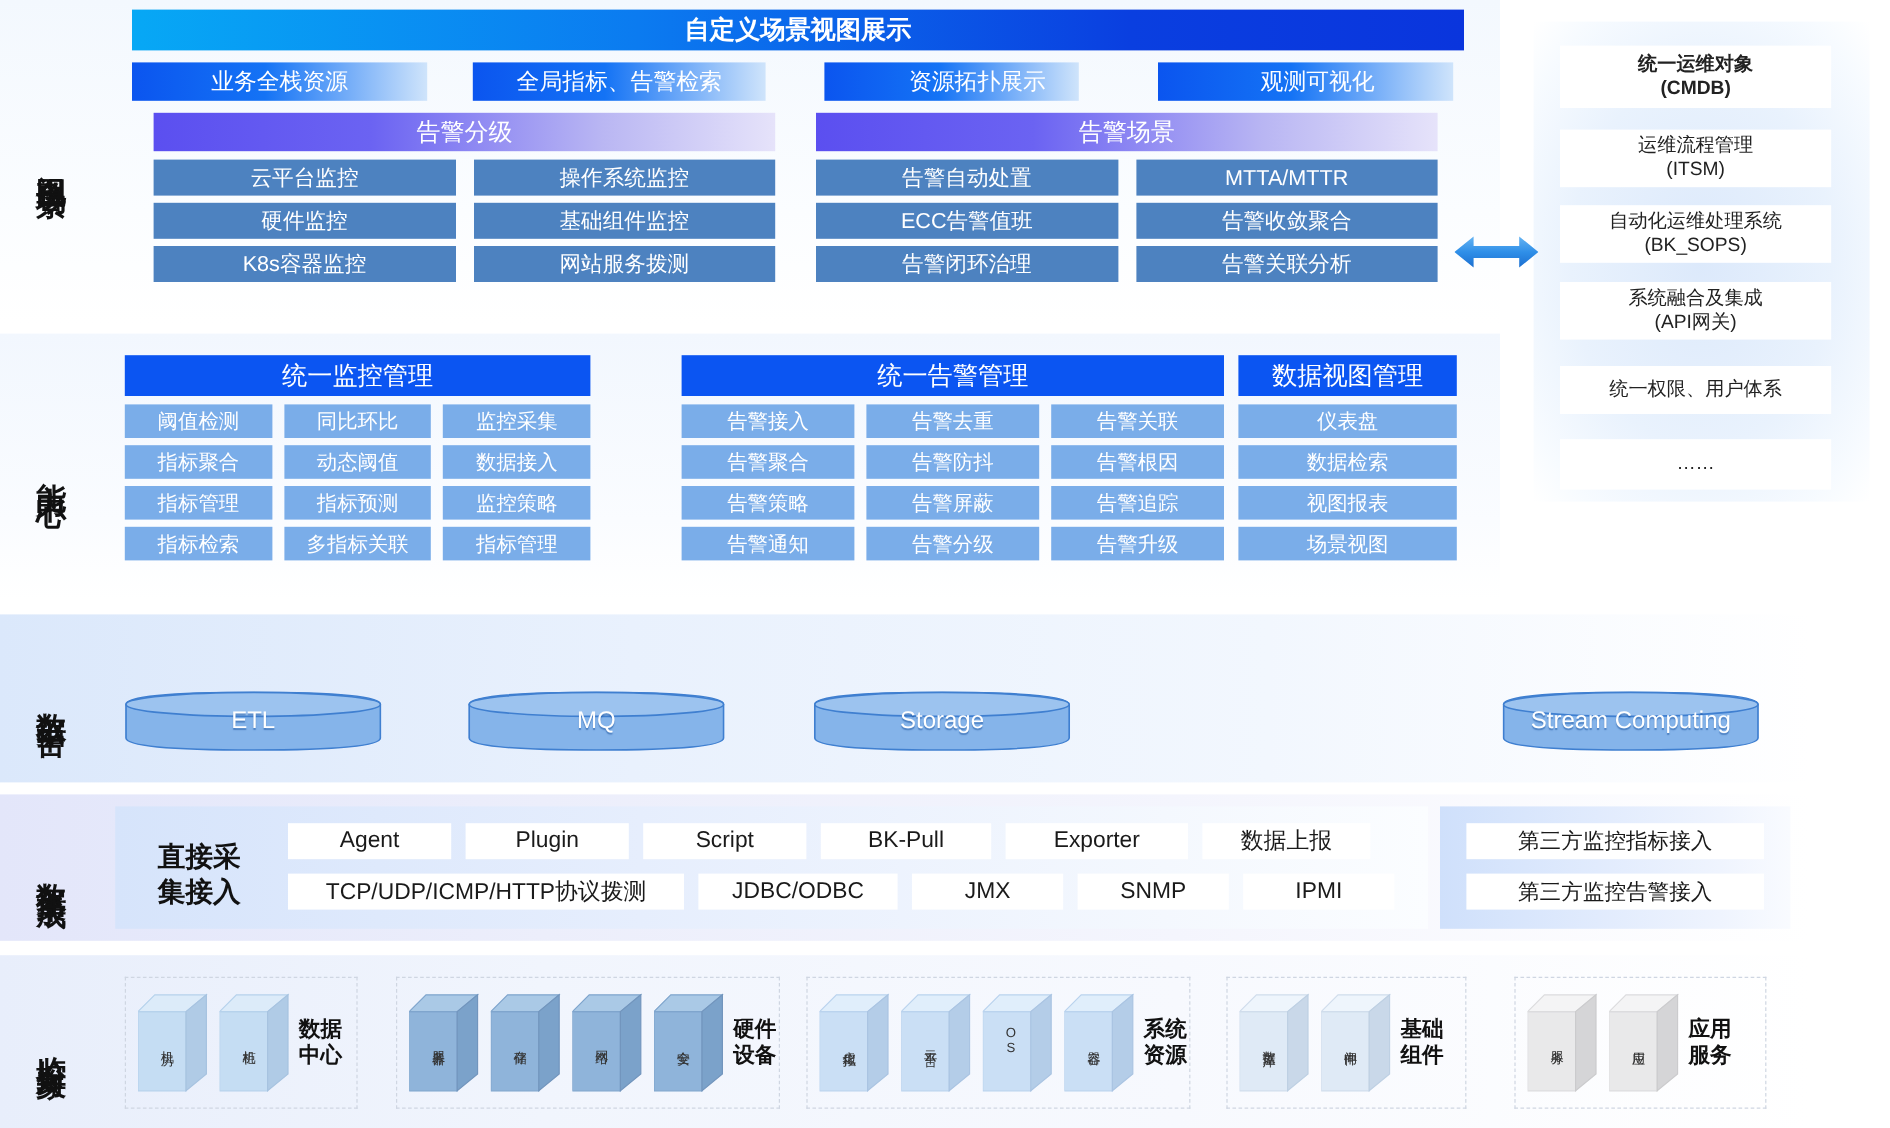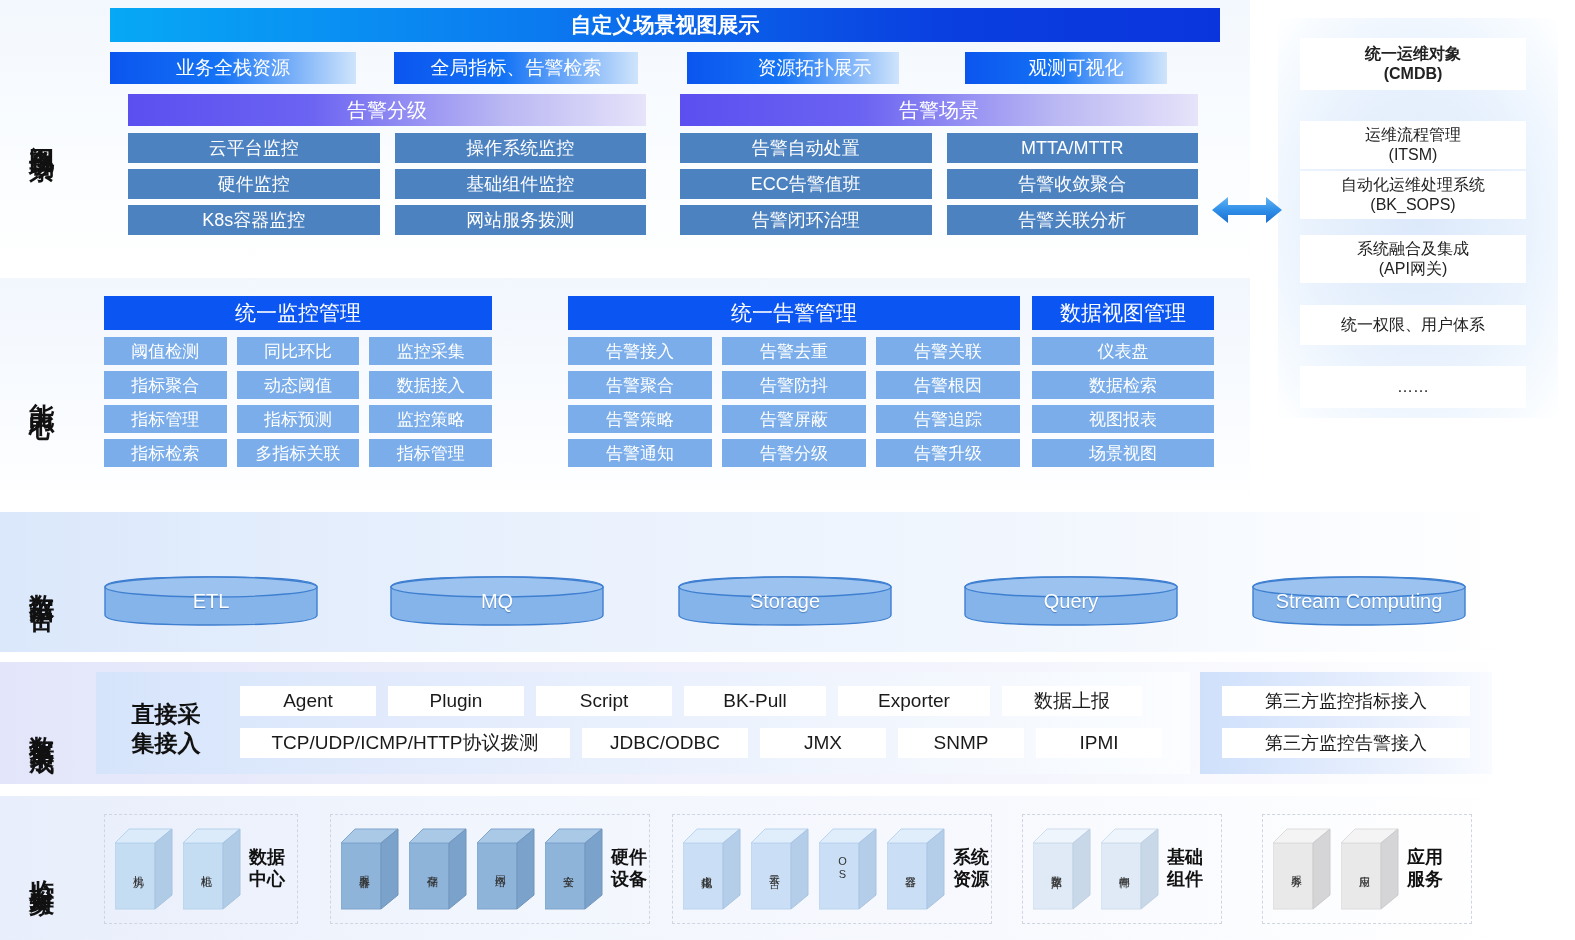--- a/index.html
+++ b/index.html
@@ -157,21 +157,21 @@
   <div class="vlabel" style="top:518px;height:128px;">数据中台</div>
   <div class="vlabel" style="top:668px;height:112px;">数据集成</div>
   <div class="vlabel" style="top:802px;height:132px;">监控对象</div>
 
   <div class="banner">自定义场景视图展示</div>
 
   <div class="tabs">
     <div class="tab" style="left:0px;width:246px;">业务全栈资源</div>
     <div class="tab" style="left:284px;width:244px;">全局指标、告警检索</div>
     <div class="tab" style="left:577px;width:212px;padding-left:43px;">资源拓扑展示</div>
-    <div class="tab" style="left:855px;width:202px;padding-left:20px;">观测可视化</div>
+    <div class="tab" style="left:855px;width:246px;padding-left:20px;">观测可视化</div>
   </div>
 
   <div class="scene-panel" style="left:128px;width:518px;">
     <div class="scene-head">告警分级</div>
     <div class="scene-cols">
       <div class="scene-col">
         <div class="scene-cell">云平台监控</div>
         <div class="scene-cell">硬件监控</div>
         <div class="scene-cell">K8s容器监控</div>
       </div>
@@ -209,21 +209,21 @@
         </linearGradient>
       </defs>
       <path d="M0 17 L16 4 L16 12 L54 12 L54 4 L70 17 L54 30 L54 22 L16 22 L16 30 Z" fill="url(#agrad)"></path>
     </svg>
   </div>
 
   <div class="cmdb-item bold" style="top:38px;height:52px;">
     <span>统一运维对象</span>
     <span>(CMDB)</span>
   </div>
-  <div class="cmdb-item" style="top:121px;height:48px;">
+  <div class="cmdb-item" style="top:108px;height:48px;">
     <span>运维流程管理</span>
     <span>(ITSM)</span>
   </div>
   <div class="cmdb-item" style="top:171px;height:48px;">
     <span>自动化运维处理系统</span>
     <span>(BK_SOPS)</span>
   </div>
   <div class="cmdb-item" style="top:235px;height:48px;">
     <span>系统融合及集成</span>
     <span>(API网关)</span>
@@ -308,27 +308,20 @@
       <ellipse cx="107" cy="11" rx="106" ry="10" fill="#9cc3ef" stroke="#3f7fd0" stroke-width="1.4"></ellipse>
     </svg>
     <div class="cyl-label">MQ</div>
   </div>
   <div class="cyl" style="left:678px;width:214px;">
     <svg width="214" height="50" viewBox="0 0 214 50" preserveAspectRatio="none">
       <path d="M1 11 Q1 1 107 1 Q213 1 213 11 L213 39 Q213 49 107 49 Q1 49 1 39 Z" fill="#85b4ea" stroke="#3f7fd0" stroke-width="1.4"></path>
       <ellipse cx="107" cy="11" rx="106" ry="10" fill="#9cc3ef" stroke="#3f7fd0" stroke-width="1.4"></ellipse>
     </svg>
     <div class="cyl-label">Storage</div>
-  </div>
-  <div class="cyl" style="left:964px;width:214px;">
-    <svg width="214" height="50" viewBox="0 0 214 50" preserveAspectRatio="none">
-      <path d="M1 11 Q1 1 107 1 Q213 1 213 11 L213 39 Q213 49 107 49 Q1 49 1 39 Z" fill="#85b4ea" stroke="#3f7fd0" stroke-width="1.4"></path>
-      <ellipse cx="107" cy="11" rx="106" ry="10" fill="#9cc3ef" stroke="#3f7fd0" stroke-width="1.4"></ellipse>
-    </svg>
-    <div class="cyl-label">Query</div>
   </div>
   <div class="cyl" style="left:1252px;width:214px;">
     <svg width="214" height="50" viewBox="0 0 214 50" preserveAspectRatio="none">
       <path d="M1 11 Q1 1 107 1 Q213 1 213 11 L213 39 Q213 49 107 49 Q1 49 1 39 Z" fill="#85b4ea" stroke="#3f7fd0" stroke-width="1.4"></path>
       <ellipse cx="107" cy="11" rx="106" ry="10" fill="#9cc3ef" stroke="#3f7fd0" stroke-width="1.4"></ellipse>
     </svg>
     <div class="cyl-label">Stream Computing</div>
   </div>
 
   <div class="di-panel">

